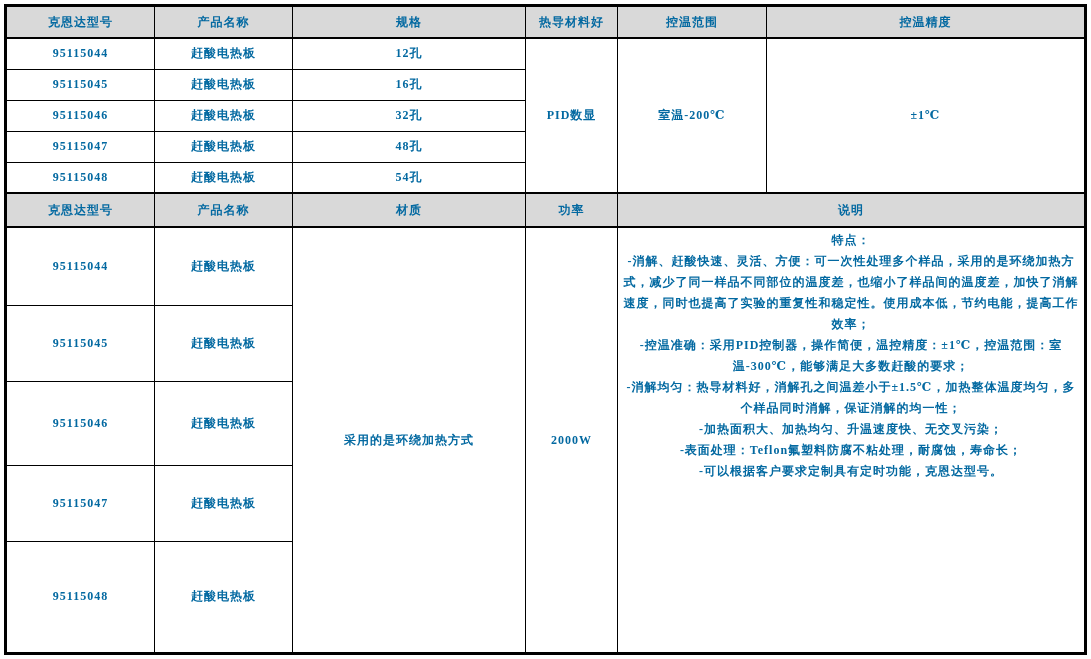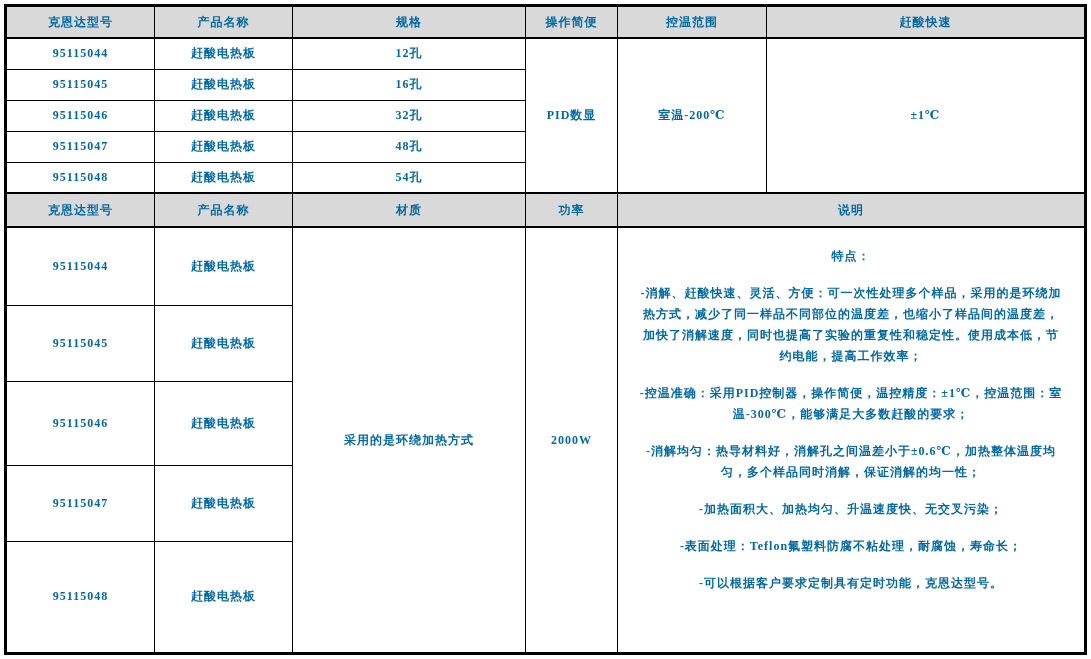--- a/index.html
+++ b/index.html
@@ -35,21 +35,21 @@
     border-bottom: 2px solid #000000;
     height: 30px;
   }
   .spec-table tr.row-s1 { height: 31px; }
   .spec-table td.desc-cell {
     vertical-align: top;
     text-align: center;
     padding: 2px 4px;
   }
   .desc-cell p {
-    margin: 16px;
+    margin: 0;
     line-height: 21px;
     text-align: center;
   }
 </style>
 </head>
 <body>
 
 <div class="page">
   <table class="spec-table">
     <colgroup>
@@ -59,23 +59,23 @@
       <col style="width:92px">
       <col style="width:149px">
       <col>
     </colgroup>
     <tbody>
 
       <tr class="header-row">
         <th>克恩达型号</th>
         <th>产品名称</th>
         <th>规格</th>
-        <th>操作简便</th>
+        <th>热导材料好</th>
         <th>控温范围</th>
-        <th>赶酸快速</th>
+        <th>控温精度</th>
       </tr>
 
       <tr class="row-s1">
         <td>95115044</td>
         <td>赶酸电热板</td>
         <td>12孔</td>
         <td rowspan="5">PID数显</td>
         <td rowspan="5">室温-200℃</td>
         <td rowspan="5">±1℃</td>
       </tr>
@@ -110,21 +110,21 @@
 
       <tr style="height:78px">
         <td>95115044</td>
         <td>赶酸电热板</td>
         <td rowspan="5">采用的是环绕加热方式</td>
         <td rowspan="5">2000W</td>
         <td rowspan="5" colspan="2" class="desc-cell">
           <p>特点：</p>
           <p>-消解、赶酸快速、灵活、方便：可一次性处理多个样品，采用的是环绕加热方式，减少了同一样品不同部位的温度差，也缩小了样品间的温度差，加快了消解速度，同时也提高了实验的重复性和稳定性。使用成本低，节约电能，提高工作效率；</p>
           <p>-控温准确：采用PID控制器，操作简便，温控精度：±1℃，控温范围：室温-300℃，能够满足大多数赶酸的要求；</p>
-          <p>-消解均匀：热导材料好，消解孔之间温差小于±0.6℃，加热整体温度均匀，多个样品同时消解，保证消解的均一性；</p>
+          <p>-消解均匀：热导材料好，消解孔之间温差小于±1.5℃，加热整体温度均匀，多个样品同时消解，保证消解的均一性；</p>
           <p>-加热面积大、加热均匀、升温速度快、无交叉污染；</p>
           <p>-表面处理：Teflon氟塑料防腐不粘处理，耐腐蚀，寿命长；</p>
           <p>-可以根据客户要求定制具有定时功能，克恩达型号。</p>
         </td>
       </tr>
       <tr style="height:76px">
         <td>95115045</td>
         <td>赶酸电热板</td>
       </tr>
       <tr style="height:84px">

